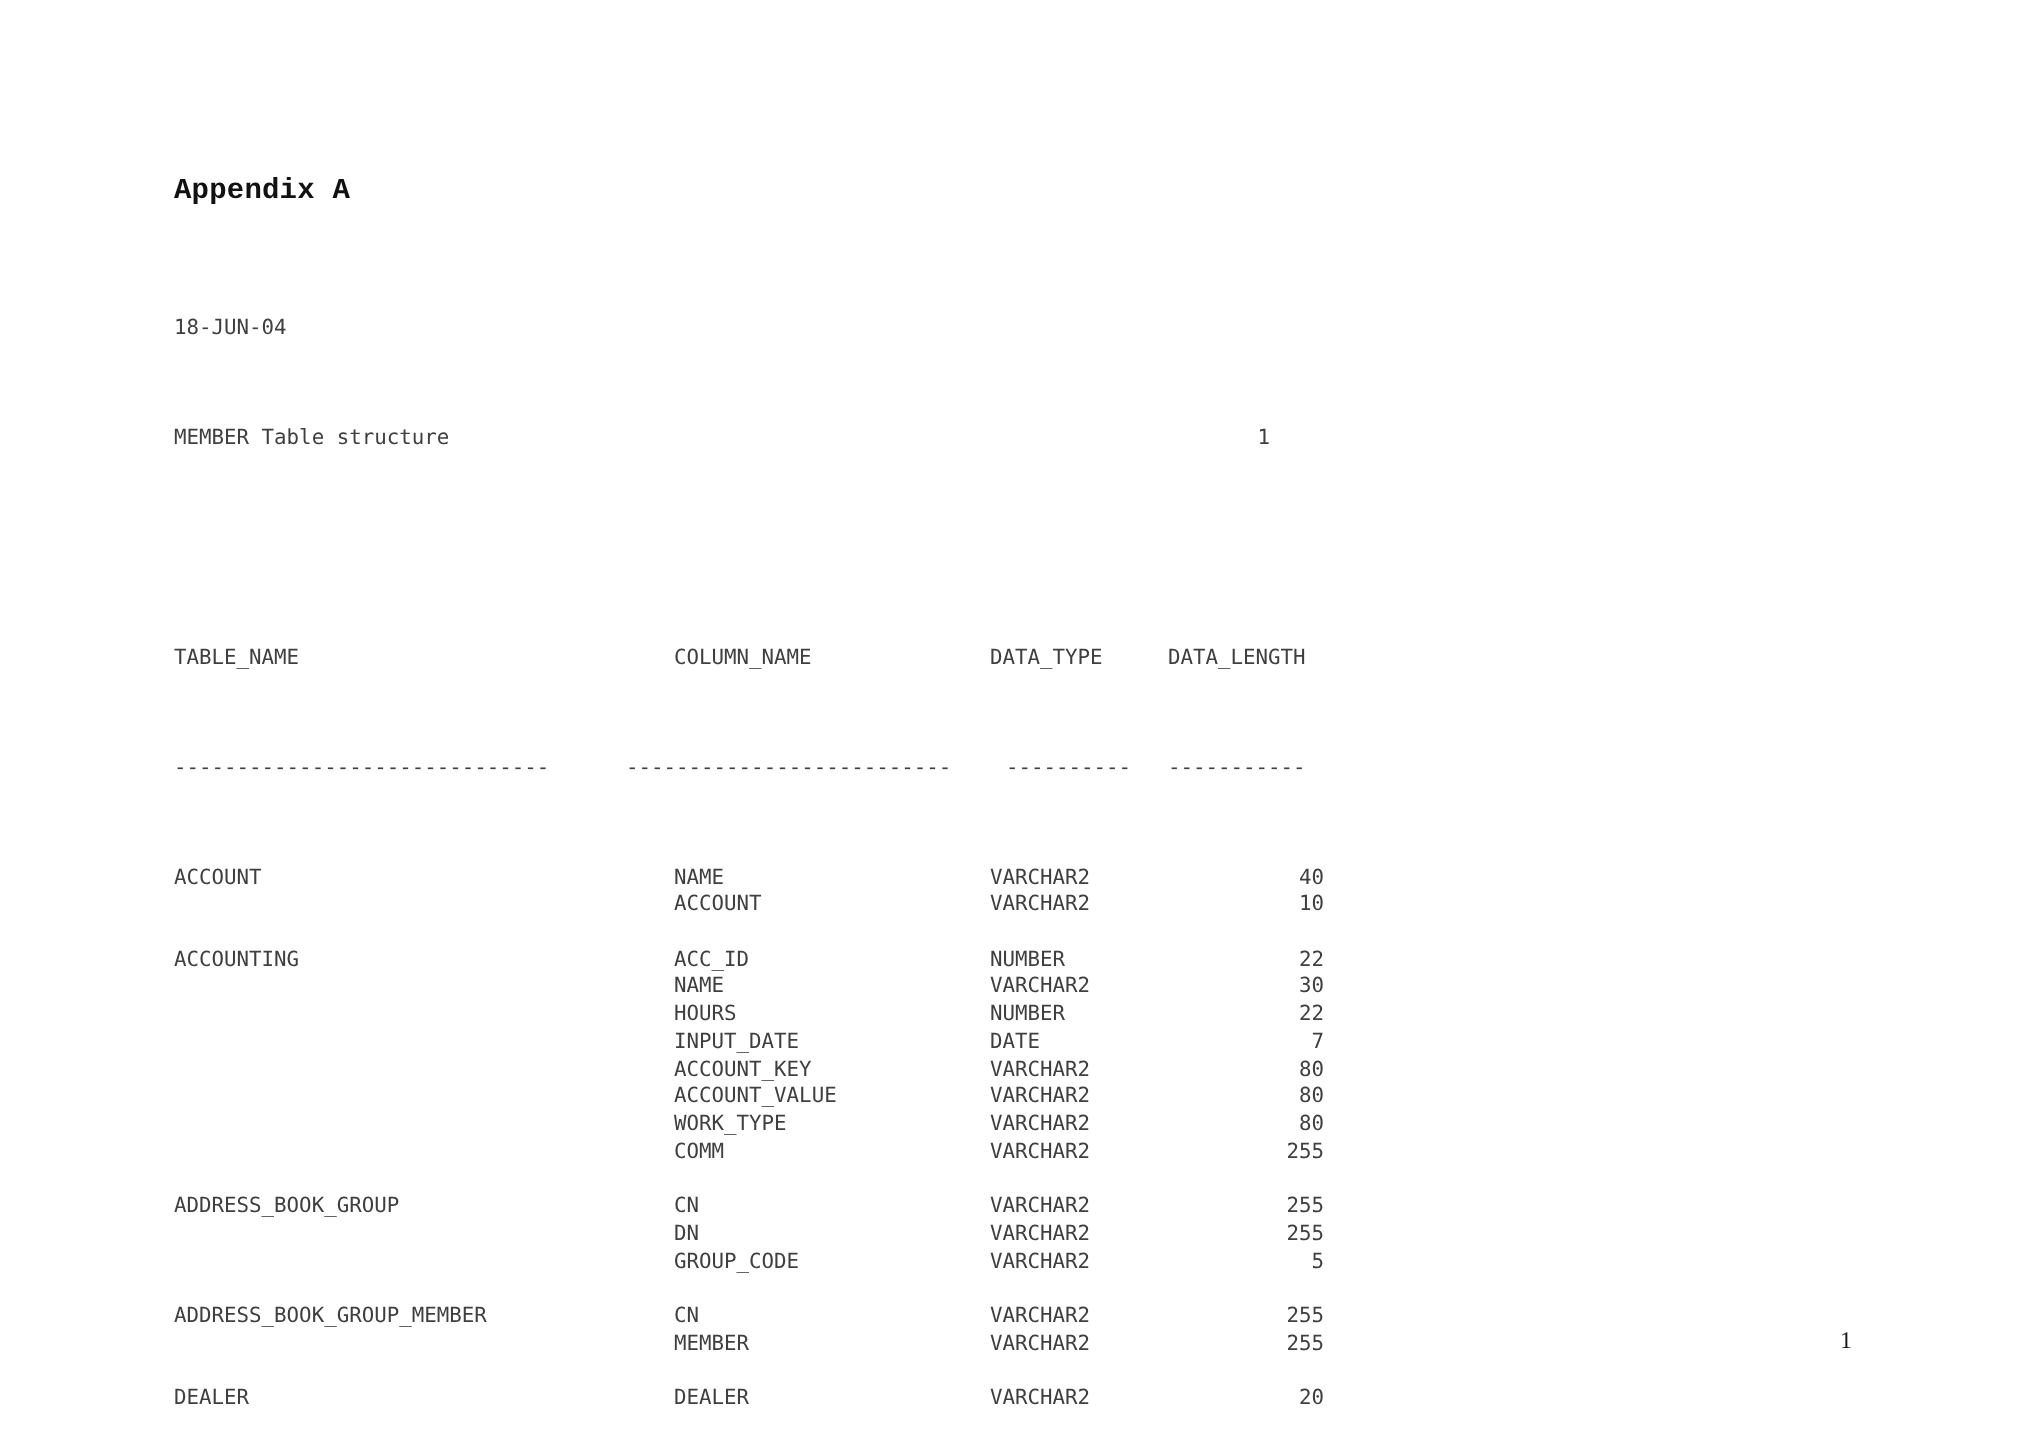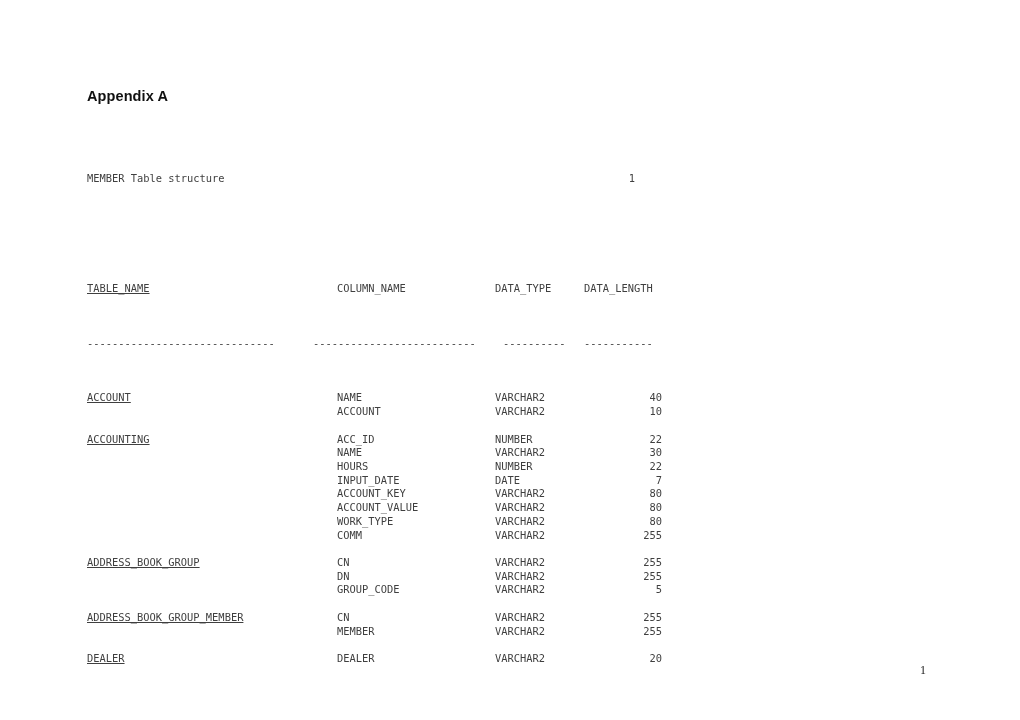--- a/index.html
+++ b/index.html
@@ -19,21 +19,21 @@
     position: absolute;
     inset: 0;
     background: #ffffff;
   }
 
   
   .appendix-title {
     position: absolute;
     left: 87px;
     top: 88px;
-    font-family: Liberation Sans, sans-serif;
+    font-family: Liberation Mono, monospace;
     font-size: 14.5px;
     font-weight: bold;
     color: #111111;
     letter-spacing: 0.1px;
     white-space: pre;
   }
 
   
   .report {
     position: absolute;
@@ -55,21 +55,20 @@
     white-space: pre;
   }
   .rpt-line.blank { color: transparent; }
 
   
   .col-table {
     position: absolute;
     left: 0px;
     top: 0;
     white-space: pre;
-    text-decoration: underline;
   }
   .col-column {
     position: absolute;
     left: 226px;
     top: 0;
     white-space: pre;
     margin-left: 24px;
   }
   .col-type {
     position: absolute;
@@ -145,20 +144,23 @@
 </style>
 </head>
 <body>
 
 <div class="page">
 
   <div class="appendix-title">Appendix A</div>
 
   <div class="report">
 
+    <div class="rpt-line">
+      <span class="rpt-date">18-JUN-04</span>
+    </div>
 
     <div class="rpt-line">
       <span class="rpt-subject">MEMBER Table structure</span>
       <span class="rpt-pageno">1</span>
     </div>
 
     <div class="rpt-line blank">&nbsp;</div>
 
     <div class="rpt-line">
       <span class="col-table">TABLE_NAME</span>

